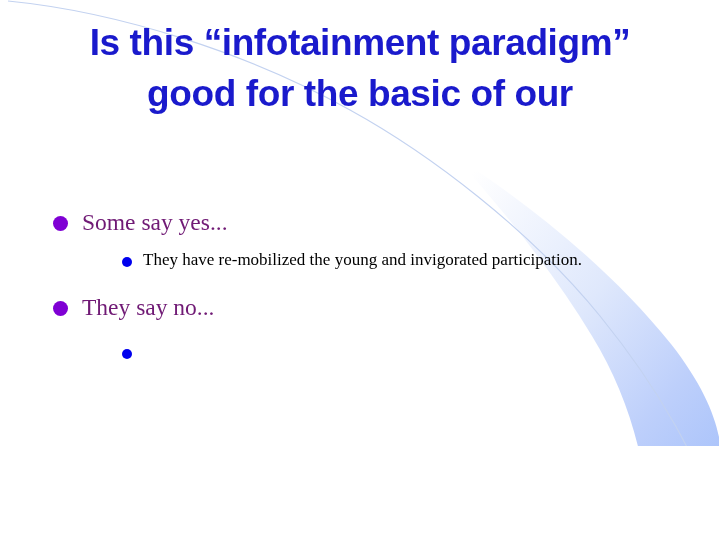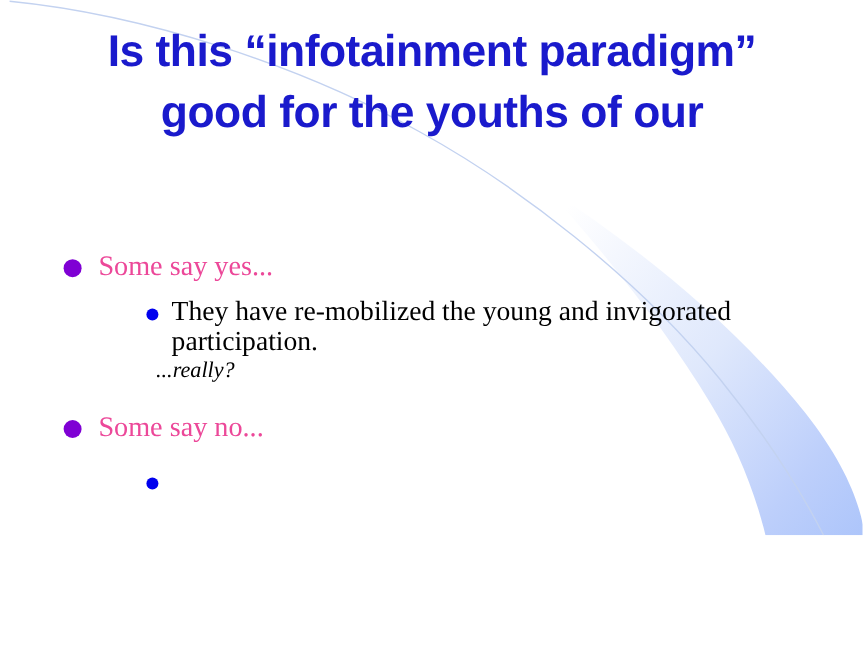--- a/index.html
+++ b/index.html
@@ -52,38 +52,38 @@
     width: 700px;
     z-index: 3;
   }
 
   .l1 {
     position: relative;
     margin: 0 0 4px 0;
     padding-left: 82px;
     font-size: 23.5px;
     line-height: 33px;
-    color: #ec4899;
+    color: #701a75;
   }
   .l1 .dot {
     position: absolute;
     left: 53px;
     top: 10px;
     width: 15px;
     height: 15px;
     border-radius: 50%;
     background: #7f00d4;
   }
 
   .l2 {
     position: relative;
     margin: 0;
     padding-left: 143px;
     padding-right: 48px;
-    font-size: 23px;
+    font-size: 17px;
     line-height: 24.5px;
     color: #000000;
     text-indent: 0;
   }
   .l2 .dot {
     position: absolute;
     left: 122px;
     top: 9px;
     width: 10px;
     height: 10px;
@@ -129,41 +129,40 @@
              C 556,276 508,216 455,156 Z" fill="url(#swooshGrad)"></path>
 
     <path d="M 8,1
              C 120,12 250,54 350,110
              C 430,154 530,230 600,316
              C 660,390 700,462 716,520" fill="none" stroke="#c3d2f0" stroke-width="1.15"></path>
   </svg>
 
   <div id="title">
     <span class="tline">Is this “infotainment paradigm”</span>
-    <span class="tline">good for the youths of our</span>
+    <span class="tline">good for the basic of our</span>
   </div>
 
   <div id="body">
 
     <div class="l1">
       <span class="dot"></span>
       <span>Some say yes...</span>
     </div>
     <div class="gap-sm"></div>
     <div class="l2">
       <span class="dot"></span>
       <span>They have re-mobilized the young and invigorated participation.</span>
     </div>
-    <div class="plain">...really?</div>
 
     <div class="gap-md"></div>
 
     <div class="l1">
       <span class="dot"></span>
-      <span>Some say no...</span>
+      <span>They say no...</span>
     </div>
     <div class="gap-lg"></div>
     <div class="l2">
       <span class="dot"></span>
     </div>
 
   </div>
 
 </div>
 

